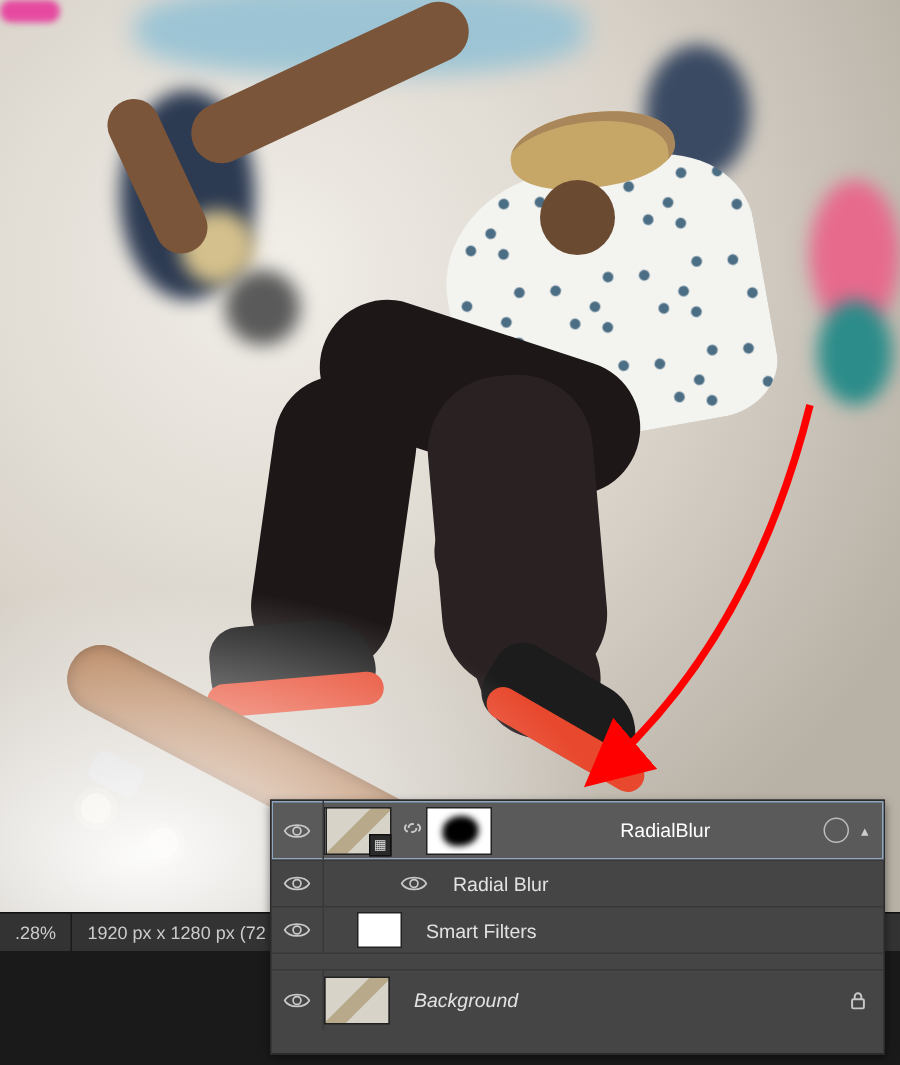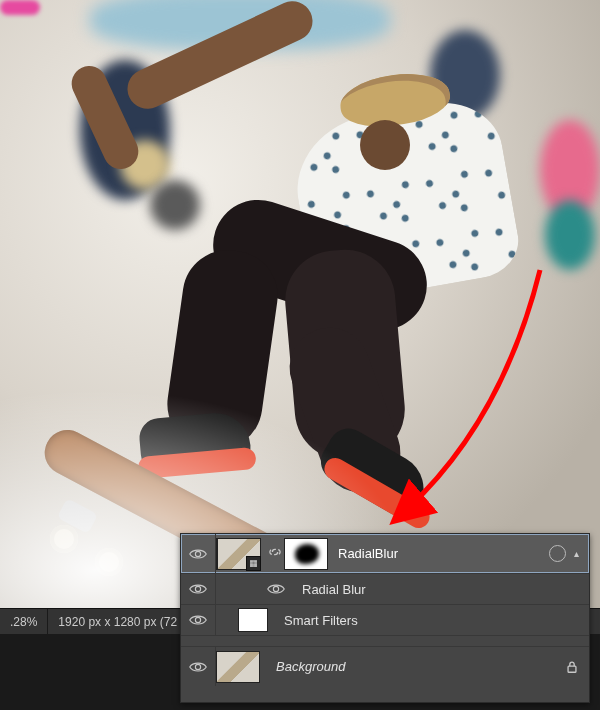--- a/index.html
+++ b/index.html
@@ -111,21 +111,21 @@
   }
   .row {
     display: flex;
     align-items: center;
     height: 39px;
     border-bottom: 1px solid #383838;
     position: relative;
   }
   .row:last-child { border-bottom: none; }
   .row.selected { background: #5a5a5a; box-shadow: inset 0 0 0 1px #8fa6c0; }
-  .row.selected .layer-name { color:#fff; }
+  .row.selected .layer-name { color:#fff;text-align:center; }
 
   .vis-col {
     width: 34px; height:100%; display:flex; align-items:center; justify-content:center;
     border-right: 1px solid #383838;
   }
   .eye { width:18px; height:12px; }
   .eye svg { display:block; }
   .indent1 { width: 22px; flex:none; }
   .indent2 { width: 44px; flex:none; }
 

